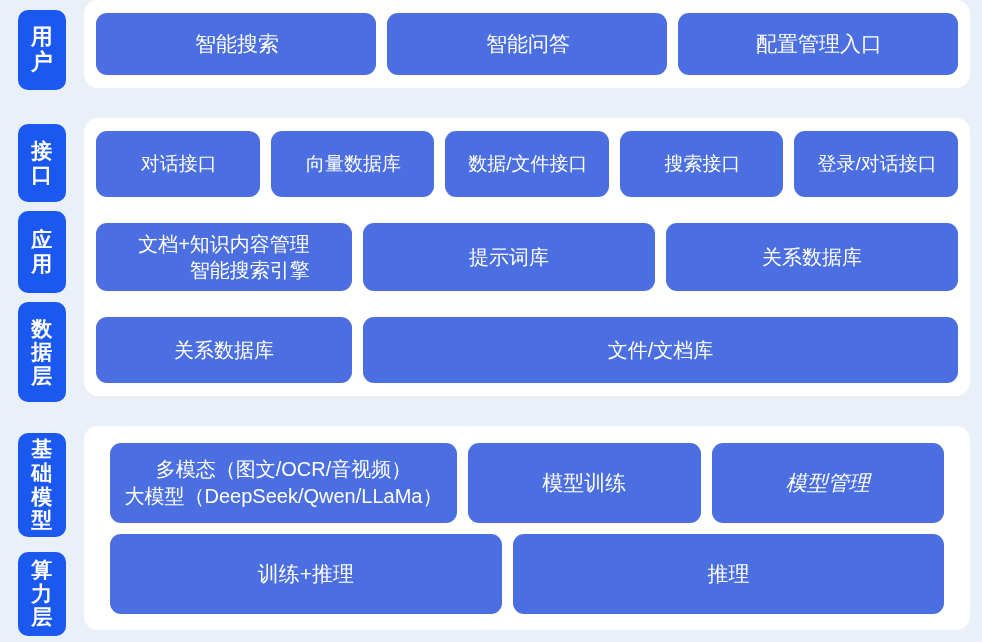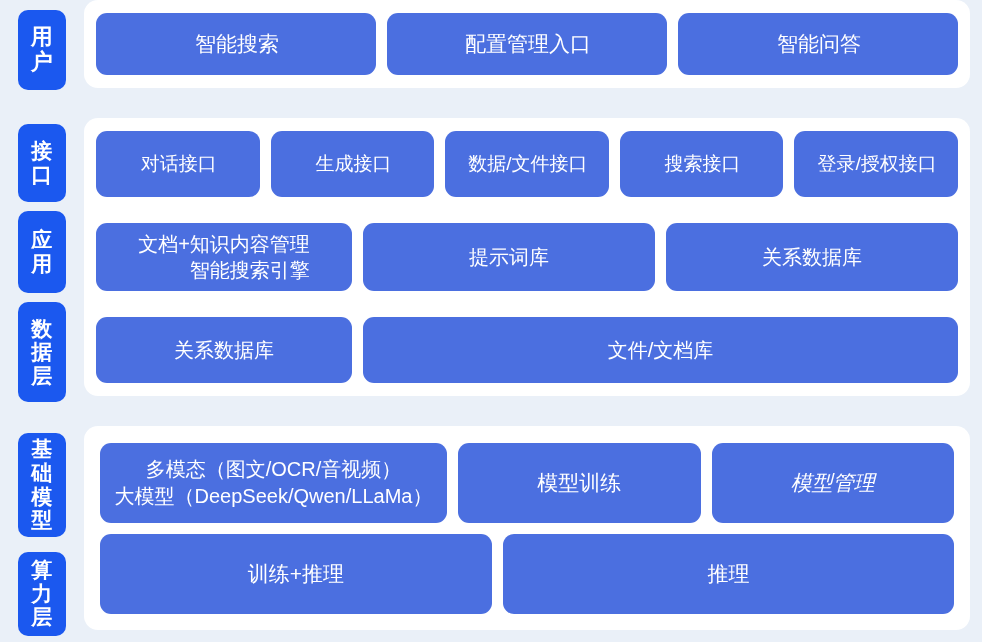--- a/index.html
+++ b/index.html
@@ -117,21 +117,21 @@
   #group-mid .tag.t-yingyong { height: 82px; }
   #group-mid .tag.t-shuju    { height: 100px; }
   #group-mid .row { height: 78px; }
   #group-mid .row.r-app { height: 80px; }
   #group-mid .box { font-size: 20px; }
   #group-mid .r-if .box { font-size: 19px; }
   #group-mid .r-app .box { font-size: 20px; }
 
   
   #group-bot { height: 216px; }
-  #group-bot .panel { height: 204px; padding: 13px 16px; gap: 11px; }
+  #group-bot .panel { height: 204px; padding: 13px 26px; gap: 11px; }
   #group-bot .tag-col { justify-content: space-around; gap: 6px; padding: 2px 0; }
   #group-bot .tag.t-jichu { height: 104px; }
   #group-bot .tag.t-suanli { height: 84px; }
   #group-bot .row { height: 80px; }
   #group-bot .box { font-size: 21px; }
   #group-bot .box.b-multimodal { font-size: 20px; line-height: 1.35; }
 
   
   .w-1 { flex-grow: 1; padding-left: 10px; }
   .fm-multimodal { flex: 0 0 347px; }
@@ -153,46 +153,46 @@
 <div class="diagram">
 
   <div class="group" id="group-user">
     <div class="tag-col">
       <div class="tag t-user">用
 户</div>
     </div>
     <div class="panel">
       <div class="row r-user">
         <div class="box w-1">智能搜索</div>
+        <div class="box w-1">智能问答</div>
         <div class="box w-1">配置管理入口</div>
-        <div class="box w-1">智能问答</div>
       </div>
     </div>
   </div>
 
   <div class="gap-lg"></div>
 
   <div class="group" id="group-mid">
     <div class="tag-col">
       <div class="tag t-jiekou">接
 口</div>
       <div class="tag t-yingyong">应
 用</div>
       <div class="tag t-shuju">数
 据
 层</div>
     </div>
     <div class="panel">
 
       <div class="row r-if">
         <div class="box w-1">对话接口</div>
-        <div class="box w-1">生成接口</div>
+        <div class="box w-1">向量数据库</div>
         <div class="box w-1">数据/文件接口</div>
         <div class="box w-1">搜索接口</div>
-        <div class="box w-1">登录/授权接口</div>
+        <div class="box w-1">登录/对话接口</div>
       </div>
 
       <div class="row r-app">
         <div class="box app-doc">文档+知识内容管理
 智能搜索引擎</div>
         <div class="box app-prompt">提示词库</div>
         <div class="box app-auth">关系数据库</div>
       </div>
 
       <div class="row r-data">

